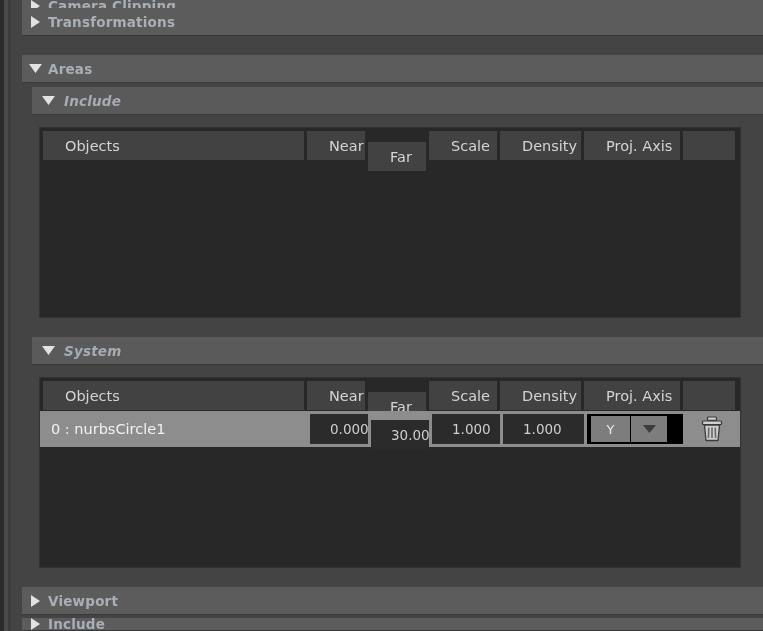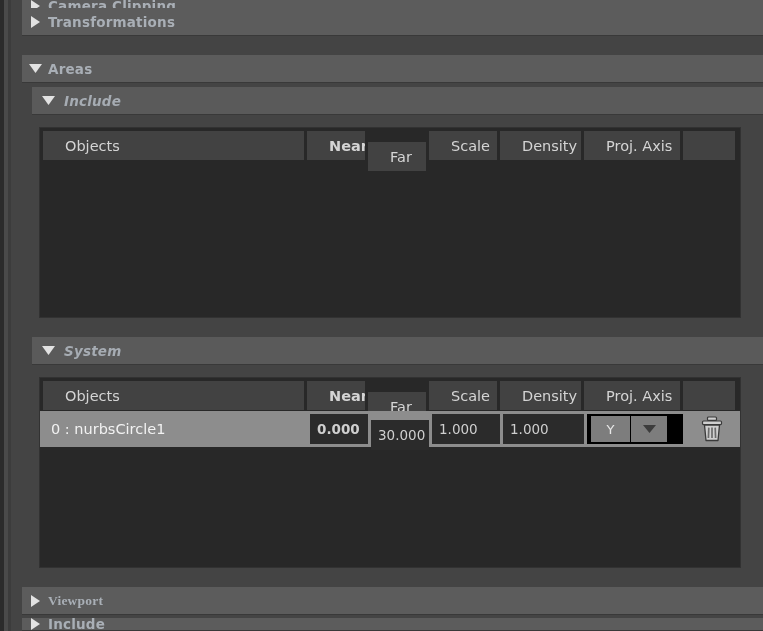--- a/index.html
+++ b/index.html
@@ -113,21 +113,21 @@
     box-sizing: border-box;
     height: 29px;
     margin-right: 3px;
     overflow: hidden;
     white-space: nowrap;
   }
   .hcell.empty { padding-left: 0; }
 
   
   .c-obj     { flex: 1 1 auto; }
-  .c-near    { flex: 0 0 58px; font-weight: bold; }
+  .c-near    { flex: 0 0 58px; }
   .c-far     { flex: 0 0 58px; margin-top: 11px; }
   .c-scale   { flex: 0 0 68px; }
   .c-density { flex: 0 0 81px; }
   .c-proj    { flex: 0 0 96px; }
   .c-del     { flex: 0 0 52px; }
 
   .tbl-body { position: relative; border-radius: 7px; }
 
   .row {
     display: flex;
@@ -151,21 +151,21 @@
   }
   .rcell.name {
     padding-left: 8px;
     color: #f2f2f2;
     font-size: 14.5px;
   }
   .rcell.num {
     background: #2b2b2b;
     color: #cfcfcf;
     font-size: 13.5px;
-    padding-left: 7px;
+    padding-left: 20px;
   }
   .rcell.proj {
     background: #000000;
     padding: 0;
     justify-content: flex-start;
   }
   .rcell.del {
     justify-content: center;
     margin-right: 0;
   }
@@ -307,21 +307,21 @@
               <path d="M5.5 10 L20.5 10 L19 25.5 L7 25.5 Z" fill="#cfcfcf" stroke="#3a3a3a" stroke-width="1.3" stroke-linejoin="round"></path>
               <line x1="9.8" y1="12.6" x2="9.4" y2="23" stroke="#6b6b6b" stroke-width="1.7"></line>
               <line x1="13" y1="12.6" x2="13" y2="23" stroke="#6b6b6b" stroke-width="1.7"></line>
               <line x1="16.2" y1="12.6" x2="16.6" y2="23" stroke="#6b6b6b" stroke-width="1.7"></line>
             </svg>
           </div>
         </div>
       </div>
     </div>
 
-    <div class="sec lvl1" style="top:587px;font-family:Liberation Serif, serif;">
+    <div class="sec lvl1" style="top:587px;">
       <span class="tri">
         <svg width="11" height="12" viewBox="0 0 11 12">
             <polygon points="1,0 10,6 1,12" fill="#e2e2e2"></polygon>
           </svg>
       </span>
       <span class="lbl">Viewport</span>
     </div>
 
     <div class="sec lvl1 sys-clip" style="top:618px; height:13px;">
       <span class="tri">

